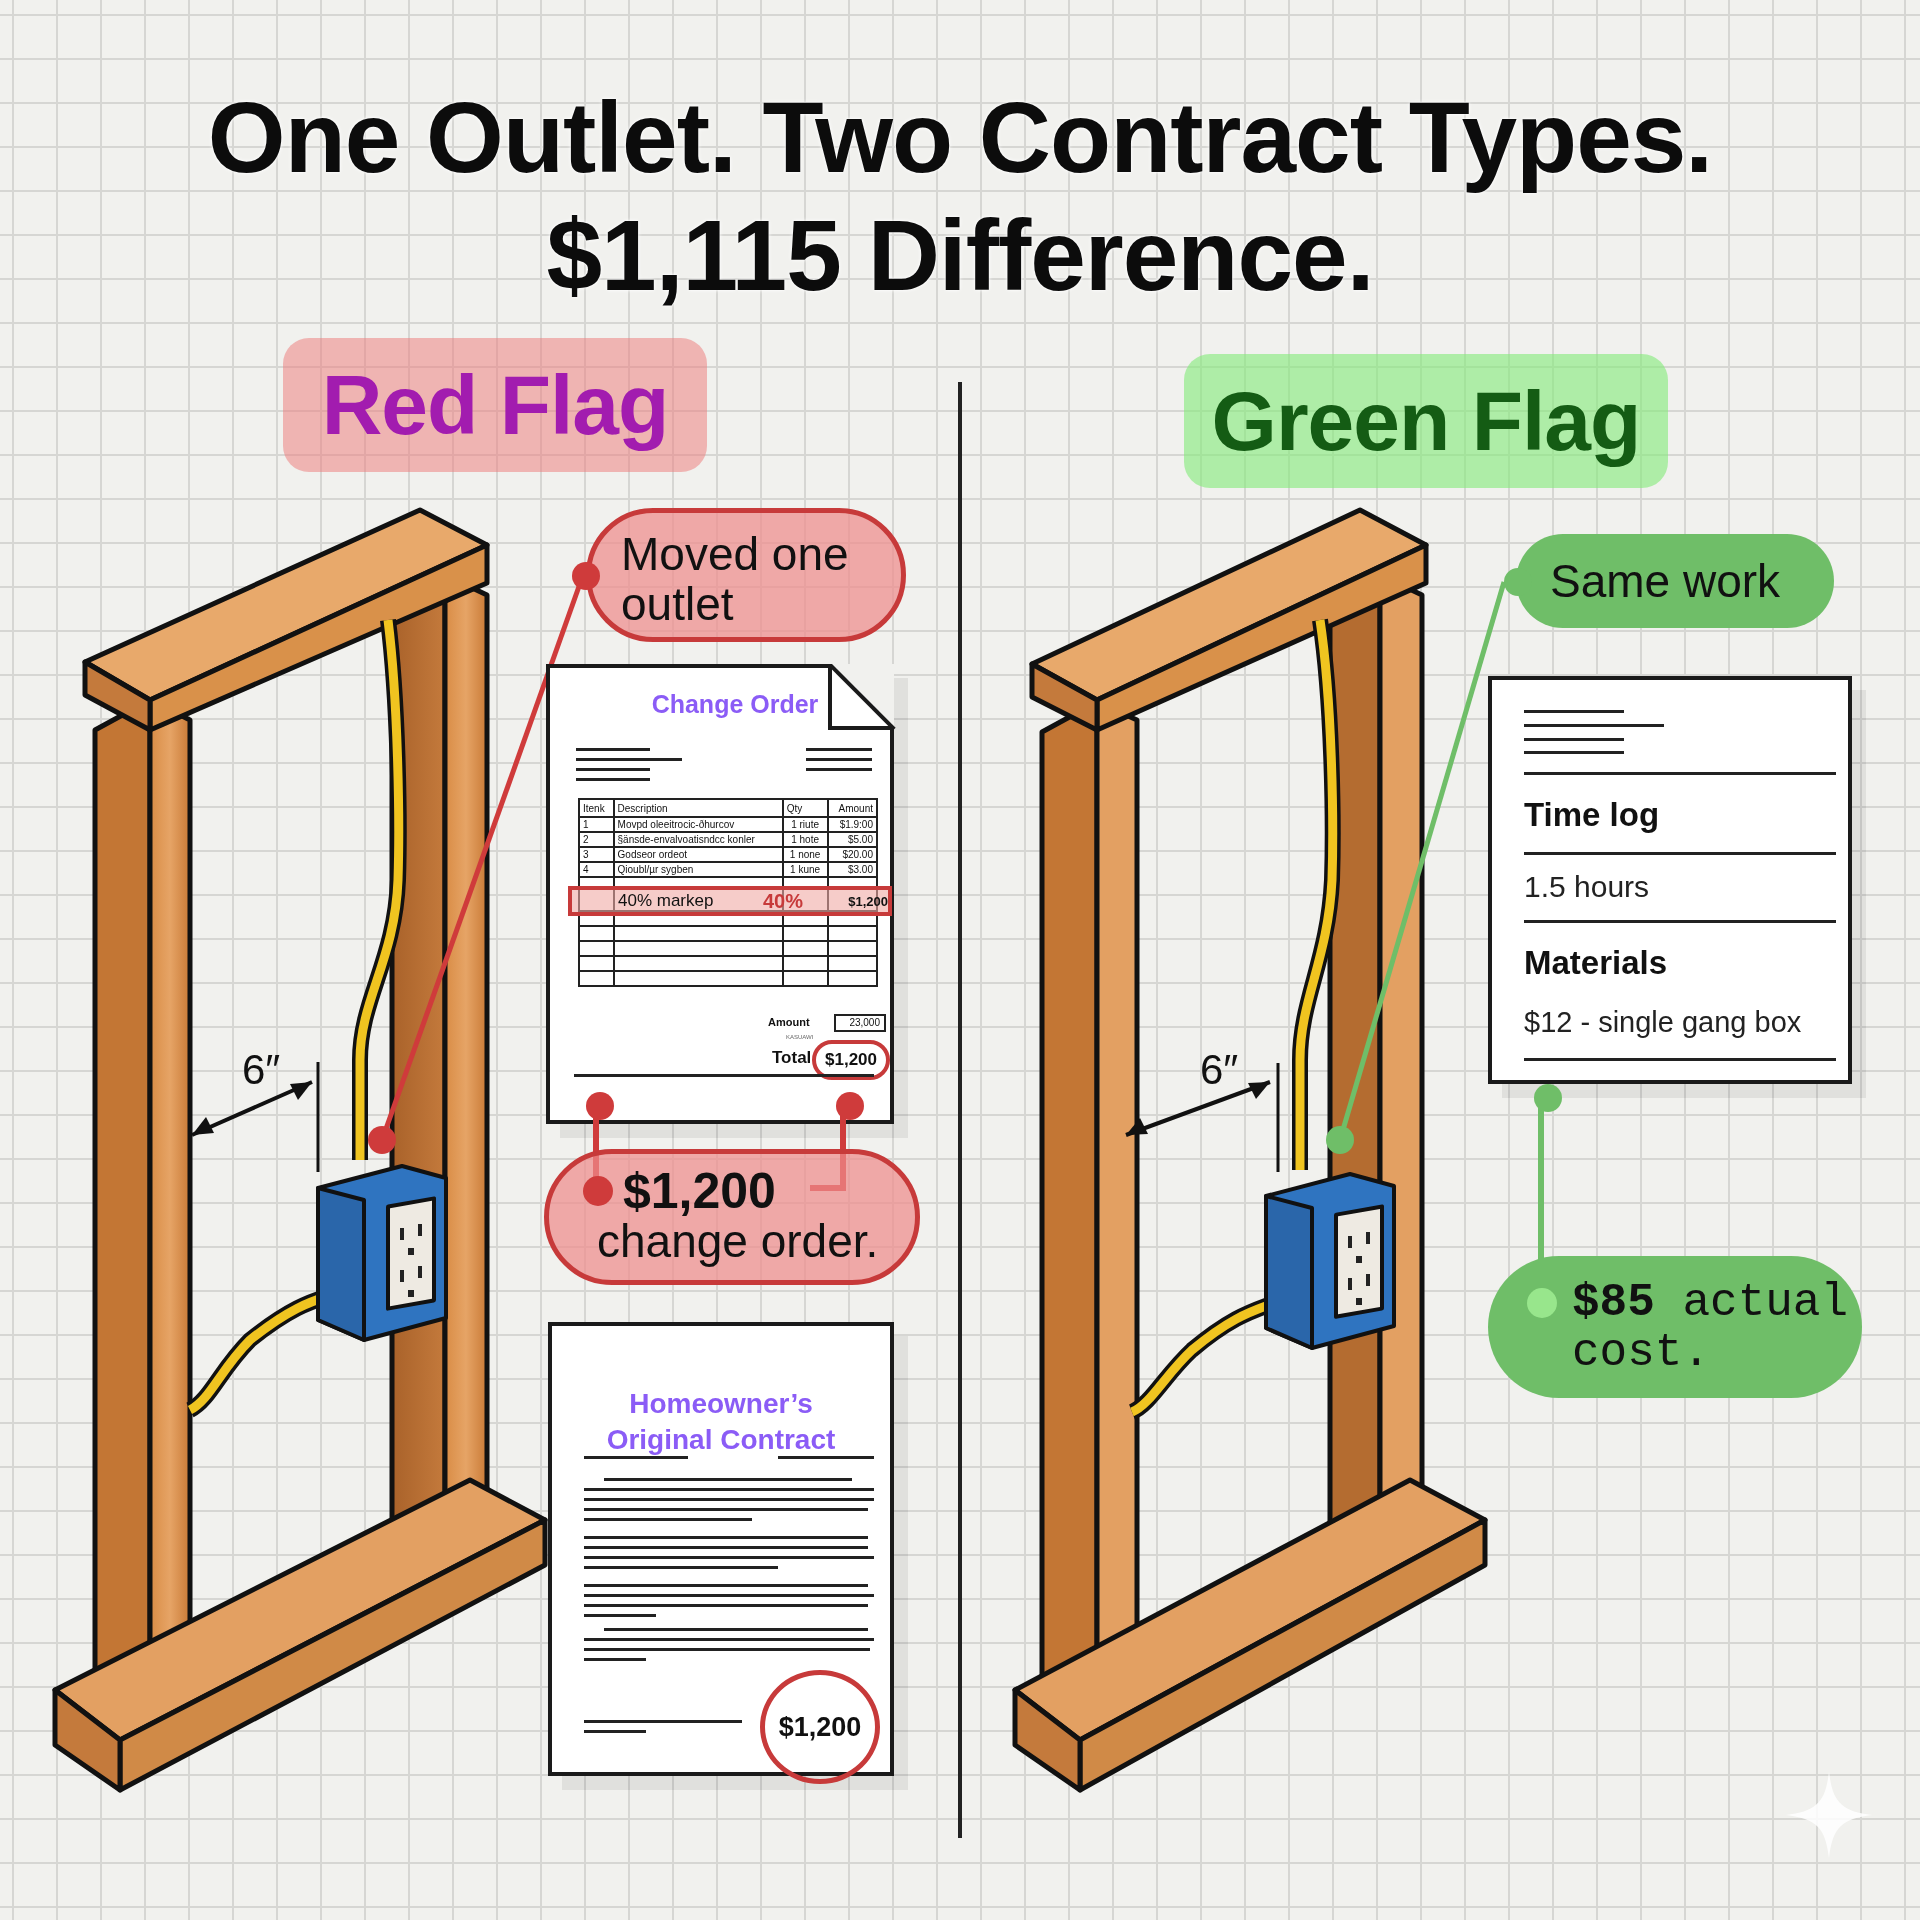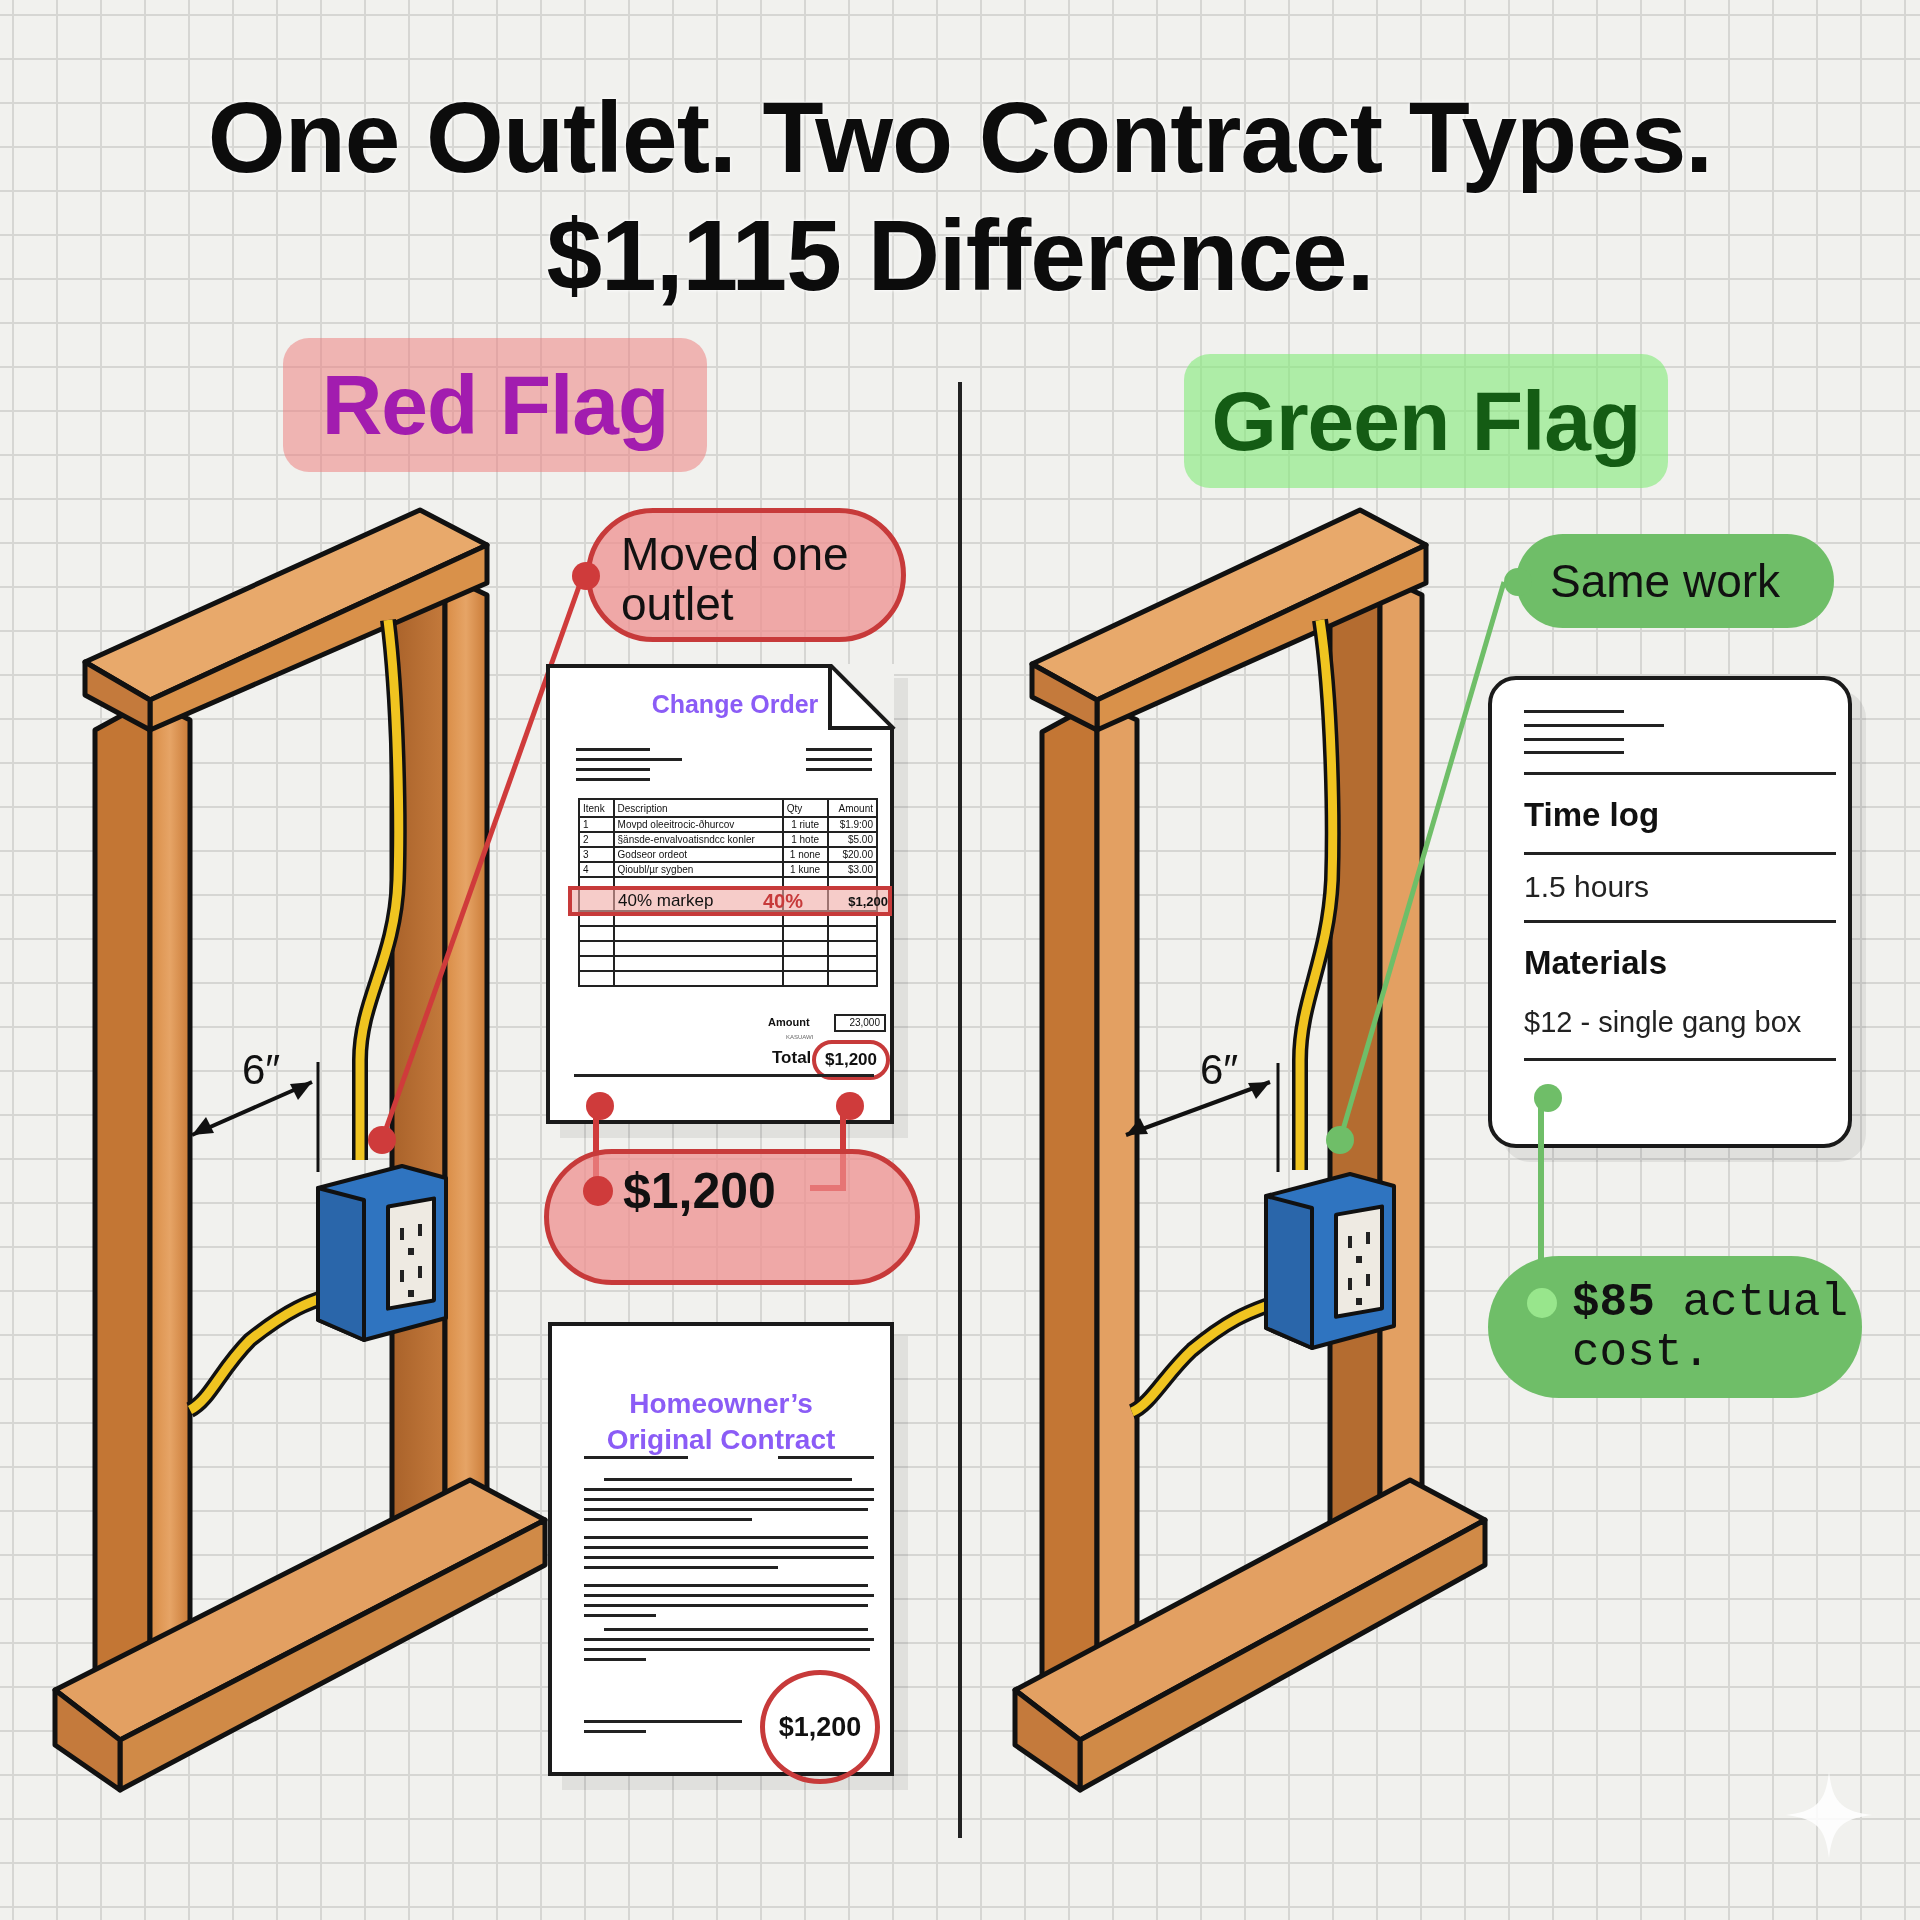--- a/index.html
+++ b/index.html
@@ -42,21 +42,21 @@
   .pill-change { left: 544px; top: 1149px; width: 376px; height: 136px; padding: 12px 0 0 48px; text-align: left; }
   .pill-change .big { font-weight: 700; font-size: 50px; margin-left: 26px; }
   .pill-same { left: 1516px; top: 534px; width: 318px; height: 94px; display:flex; align-items:center; padding-left: 34px; font-size: 46px; }
   .pill-actual { left: 1488px; top: 1256px; width: 374px; height: 142px; padding: 22px 0 0 84px; font-size: 46px; font-family: Liberation Mono, monospace; }
   .pill-actual b { font-weight: 700; }
 
   
   .doc { background: #fff; border: 4px solid #1a1a1a; box-shadow: 14px 14px 0 rgba(0,0,0,0.07); }
   .doc-change { left: 546px; top: 664px; width: 348px; height: 460px; }
   .doc-contract { left: 548px; top: 1322px; width: 346px; height: 454px; }
-  .doc-log { left: 1488px; top: 676px; width: 364px; height: 472px; border-radius: 28px; }
+  .doc-log { left: 1488px; top: 676px; width: 364px; height: 408px; }
 
   .fold { right: -4px; top: -4px; width: 66px; height: 66px;
     background: linear-gradient(225deg, #f1f1ee 50%, #fff 50%);
     border-left: 4px solid #1a1a1a; border-bottom: 4px solid #1a1a1a; }
   .fold::after { content:""; position:absolute; left:0; top:0; width: 90px; height: 4px; background:#1a1a1a; transform-origin:0 0; transform: rotate(45deg); }
 
   .doc h3 { font-weight: 700; color:#8b5cf6; }
   .co-title { left: 0; width: 100%; top: 22px; text-align: center; font-size: 25px; padding-left: 30px; }
   .line { background: #222; height: 3px; }
 
@@ -267,20 +267,21 @@
   <div class="abs dot red" style="left:36px;top:424px"></div>
   <div class="abs dot red" style="left:286px;top:424px"></div>
 </div>
 
 <div class="abs vline red" style="left:593px;top:1100px;height:92px"></div>
 <div class="abs vline red" style="left:840px;top:1100px;height:90px"></div>
 <div class="abs" style="left:810px;top:1185px;width:36px;height:6px;background:#cf3b3b"></div>
 
 <div class="abs pill red pill-change">
   <div class="big">$1,200</div>
+  <div>change order.</div>
 </div>
 <div class="abs dot red" style="left:583px;top:1176px;width:30px;height:30px"></div>
 
 <div class="abs doc doc-contract">
   <h3 class="abs ct-title">
     <span>Homeowner’s</span><br>
     <span>Original Contract</span>
   </h3>
   <div class="abs line" style="left:32px;top:130px;width:104px"></div>
   <div class="abs line" style="left:226px;top:130px;width:96px"></div>

